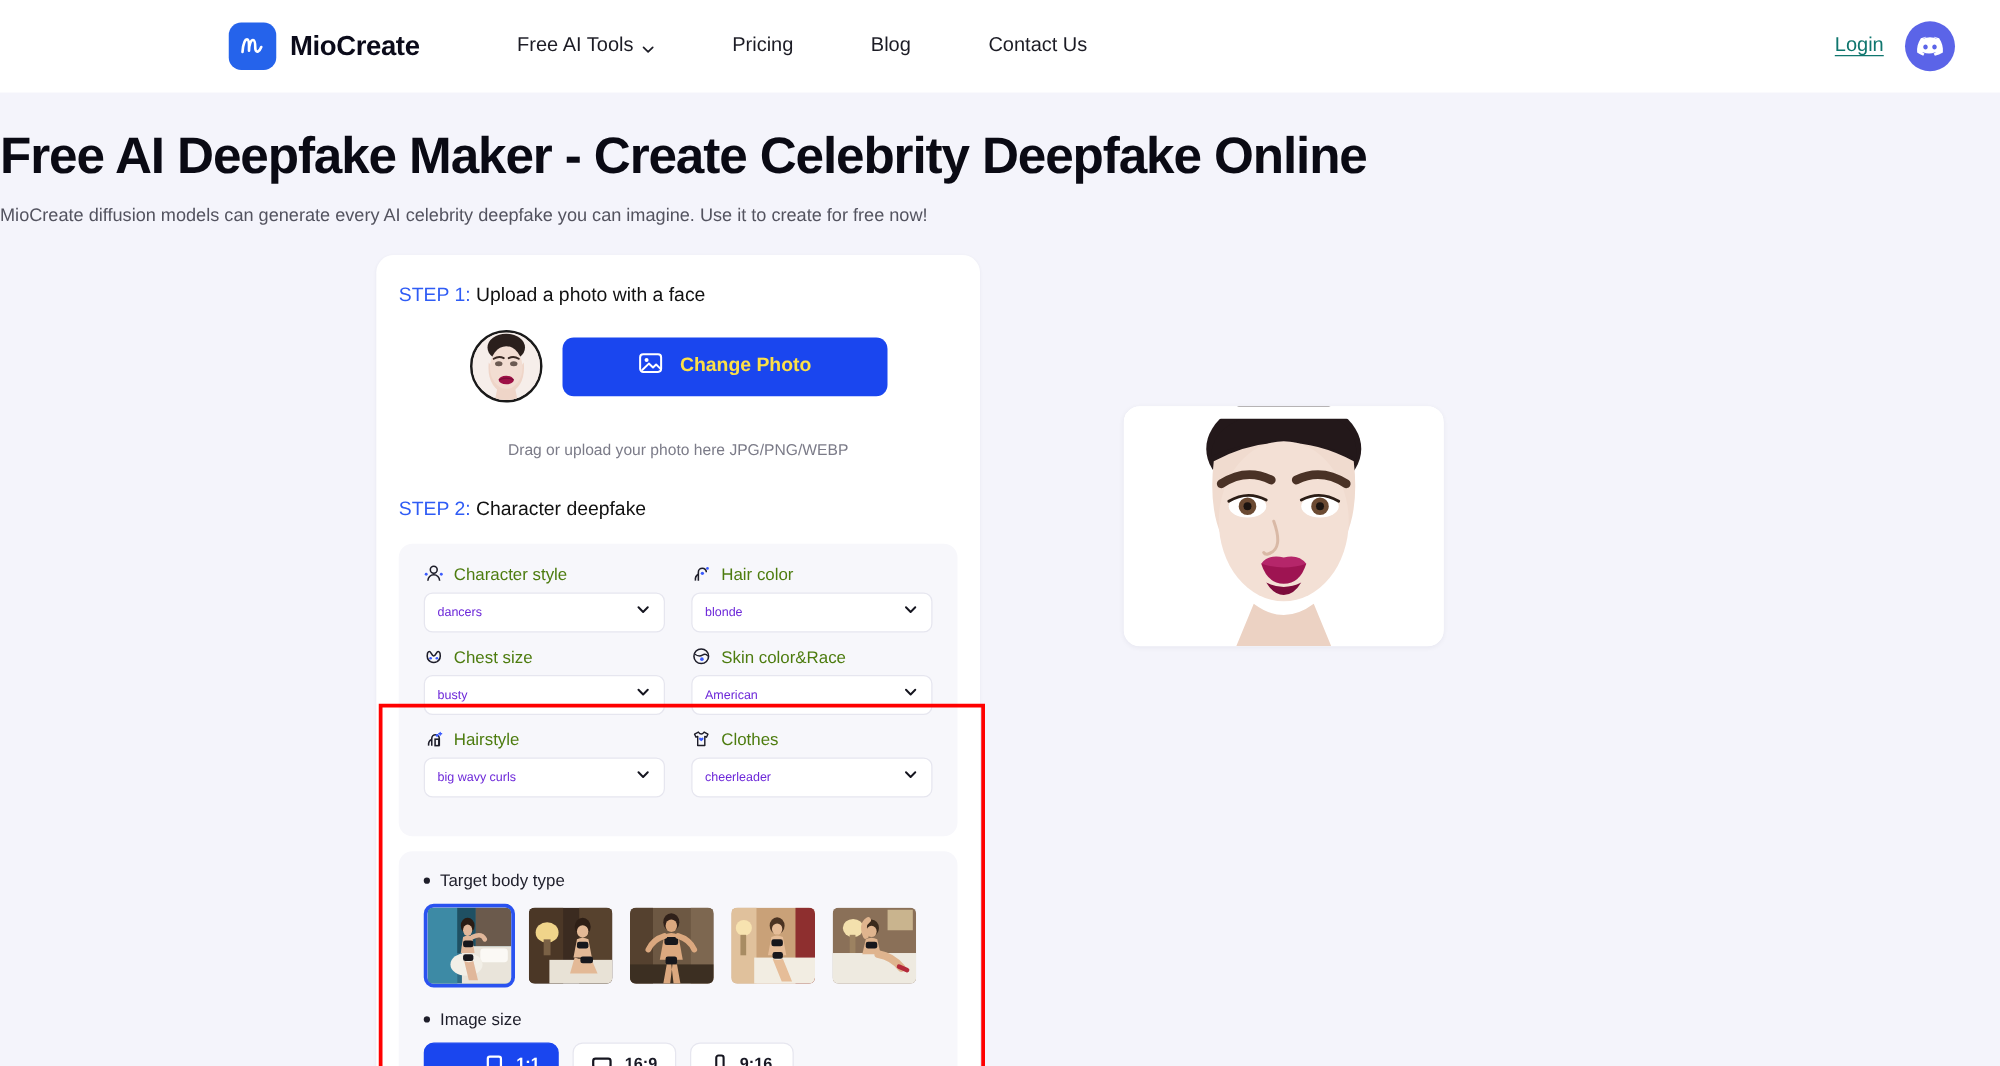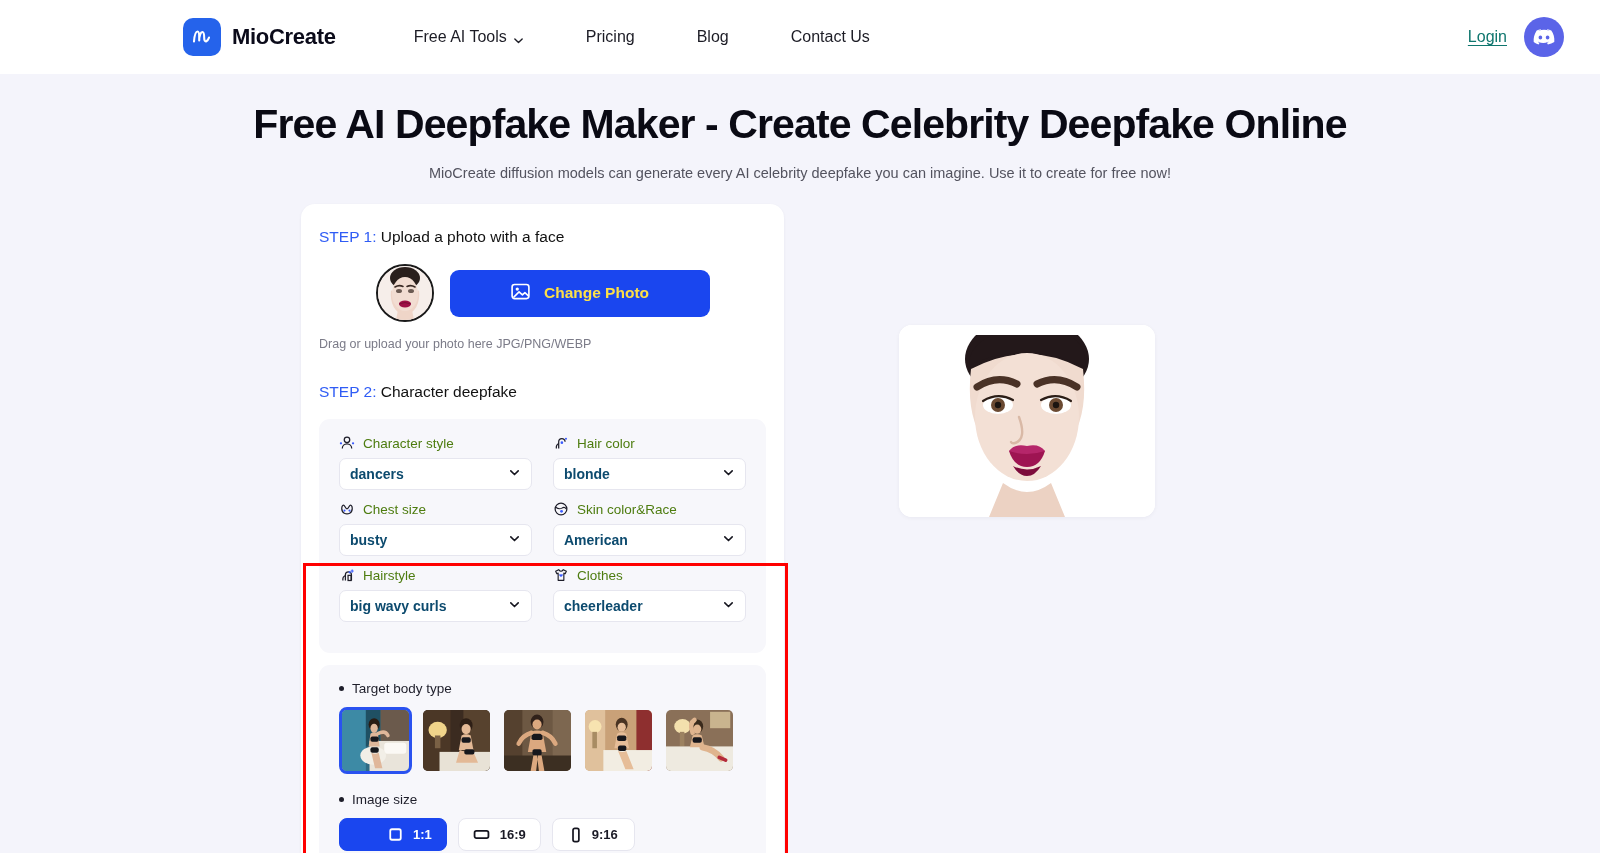--- a/index.html
+++ b/index.html
@@ -103,21 +103,21 @@
     background: #5b64e8;
     display: flex;
     align-items: center;
     justify-content: center;
     cursor: pointer;
     flex: none;
   }
 
   
   .hero {
-    text-align: center;
+    text-align: left;
     padding-top: 26px;
   }
 
   .hero h1 {
     font-size: 41px;
     font-weight: bold;
     letter-spacing: -0.9px;
     color: #0a0a14;
     line-height: 1.2;
   }
@@ -187,24 +187,24 @@
     padding: 0 30px;
     display: flex;
     align-items: center;
     gap: 13px;
     cursor: pointer;
     min-width: 260px;
     justify-content: center;
   }
 
   .upload-hint {
-    text-align: left;
+    text-align: center;
     font-size: 12.5px;
     color: #7b7b88;
-    margin-top: 15px;
+    margin-top: 31px;
   }
 
   
   .redbox {
     position: absolute;
     left: 303px;
     top: 359px;
     width: 485px;
     height: 486px;
     border: 3px solid #ff0000;
@@ -243,27 +243,26 @@
     background: #fff;
     border: 1px solid #e6e6ef;
     border-radius: 7px;
     display: flex;
     align-items: center;
     padding: 0 10px;
     cursor: pointer;
   }
 
   .select-value {
-    font-size: 14px;
-    color: #0c4a6e;
+    font-size: 10px;
+    color: #6d28d9;
     flex: 1;
     overflow: hidden;
     white-space: nowrap;
     text-overflow: ellipsis;
-    font-weight: bold;
   }
 
   
   .lower-card {
     margin: 12px 18px 0 18px;
     background: #f7f7fb;
     border-radius: 11px;
     padding: 16px 20px 22px 20px;
   }
 

